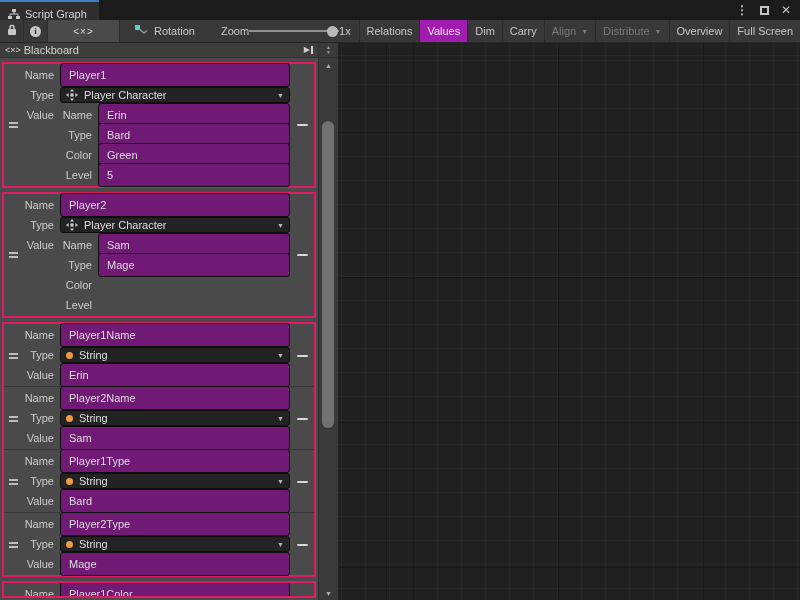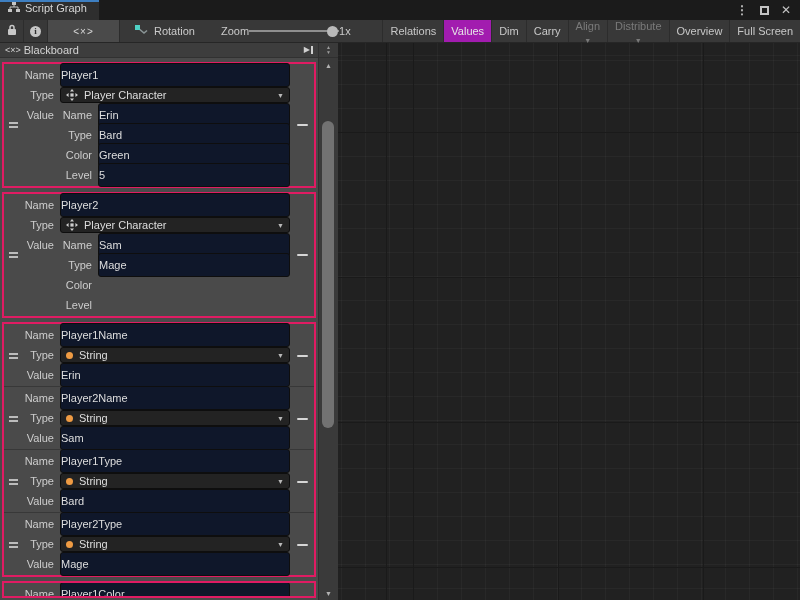--- a/index.html
+++ b/index.html
@@ -2,21 +2,21 @@
 <html><head>
 <meta charset="utf-8">
 <style>
   * { box-sizing: border-box; margin: 0; padding: 0; }
   html,body { width:800px; height:600px; overflow:hidden; }
   body { font-family:"Liberation Sans",sans-serif; background:#383838; }
   .window { width:800px; height:600px; display:flex; flex-direction:column; }
 
   
   .tabbar { height:20px; background:#1b1b1b; position:relative; display:flex; flex:none; }
-  .tab { display:flex; align-items:flex-start; gap:5px; padding:0 12px 0 8px; background:#2e2e2e;
+  .tab { display:flex; align-items:flex-end; gap:5px; padding:0 12px 0 8px; background:#2e2e2e;
          border-top:2px solid #3e7fc1; height:20px; }
   .tab-label { font-size:11px; color:#d6d6d6; white-space:nowrap; }
   .win-controls { position:absolute; right:9px; top:0; height:20px; display:flex; align-items:center; gap:12px; color:#c4c4c4; }
   .menu-dots { font-size:12px; font-weight:bold; line-height:1; }
   .maxbox { width:9px; height:9px; border:2px solid #c4c4c4; display:inline-block; }
   .close-x { font-size:12px; line-height:1; }
 
   
   .toolbar { height:23px; background:#383838; display:flex; align-items:stretch; flex:none;
              border-bottom:1px solid #262626; }
@@ -27,21 +27,21 @@
                  font-weight:bold; display:flex; align-items:center; justify-content:center;
                  font-family:"Liberation Serif",serif; }
   .tb-rot { display:flex; align-items:center; gap:6px; margin-left:14px; font-size:11px; color:#cacaca; }
   .tb-zoom { display:flex; align-items:center; margin-left:26px; font-size:11px; color:#cacaca; }
   .zoom-track { width:90px; height:2px; background:#8f8f8f; position:relative; }
   .zoom-knob { position:absolute; top:-4.5px; left:78px; width:11px; height:11px; border-radius:50%; background:#b9b9b9; }
   .tb-right { margin-left:auto; display:flex; align-items:stretch; }
   .tb-btn { display:flex; align-items:center; padding:0 7px; font-size:11px; color:#c8c8c8;
             border-left:1px solid #2c2c2c; white-space:nowrap; gap:5px; }
   .tb-btn.active { background:#a21caf; color:#e6e6e6; }
-  .tb-btn.disabled { color:#7a7a7a;flex-direction:column; }
+  .tb-btn.disabled { color:#7a7a7a; }
   .tb-caret { font-size:7px; }
 
   
   .content { flex:1; display:flex; min-height:0; }
 
   .blackboard { width:318px; flex:none; background:#4a4a4a; display:flex; flex-direction:column; }
   .bb-header { height:15px; flex:none; background:#3d3d3d; display:flex; align-items:center; padding:0 5px;
                border-bottom:1px solid #313131; }
   .bb-hicon { font-size:9px; color:#cfcfcf; }
   .bb-title { font-size:11px; color:#d4d4d4; margin-left:3px; }
@@ -51,22 +51,22 @@
   .bb-list { flex:1; overflow:hidden; }
 
   .sel-box { border:2px solid #e01b63; margin:4px 2px 2px; position:relative; }
   .sel-box.partial { height:17px; overflow:hidden; }
   .var-block { position:relative; padding:1px 0; }
   .var-block + .var-block { border-top:1px solid #383838; }
 
   .bb-row { height:20px; display:flex; align-items:center; }
   .bb-label { width:50px; flex:none; text-align:right; margin-right:6px; font-size:11px; color:#cdcdcd; }
   .bb-label.inner { width:32px; }
-  .bb-input { flex:1; margin-right:24px; height:24px; background:#0f172a; border:1px solid #0e0e0e;
-              border-radius:3px; color:#dedede; font-size:11px; padding:0 0; font-family:inherit;
+  .bb-input { flex:1; margin-right:24px; height:24px; background:#701a75; border:1px solid #0e0e0e;
+              border-radius:3px; color:#dedede; font-size:11px; padding:0 8px; font-family:inherit;
               min-width:0; outline:none; }
   .bb-dd { flex:1; margin-right:24px; height:16px; background:#232323; border:1px solid #0e0e0e;
            border-radius:3px; color:#dedede; font-size:11px; padding:0 5px; display:flex;
            align-items:center; gap:6px; }
   .dd-caret { margin-left:auto; color:#b9b9b9; font-size:7px; }
   .string-dot { width:7px; height:7px; border-radius:50%; background:#ef9b43; flex:none; }
   .pc-icon { flex:none; display:flex; }
 
   .drag-handle { position:absolute; left:5px; width:9px; }
   .drag-handle .hl { height:2px; background:#bcbcbc; margin:2px 0; }

